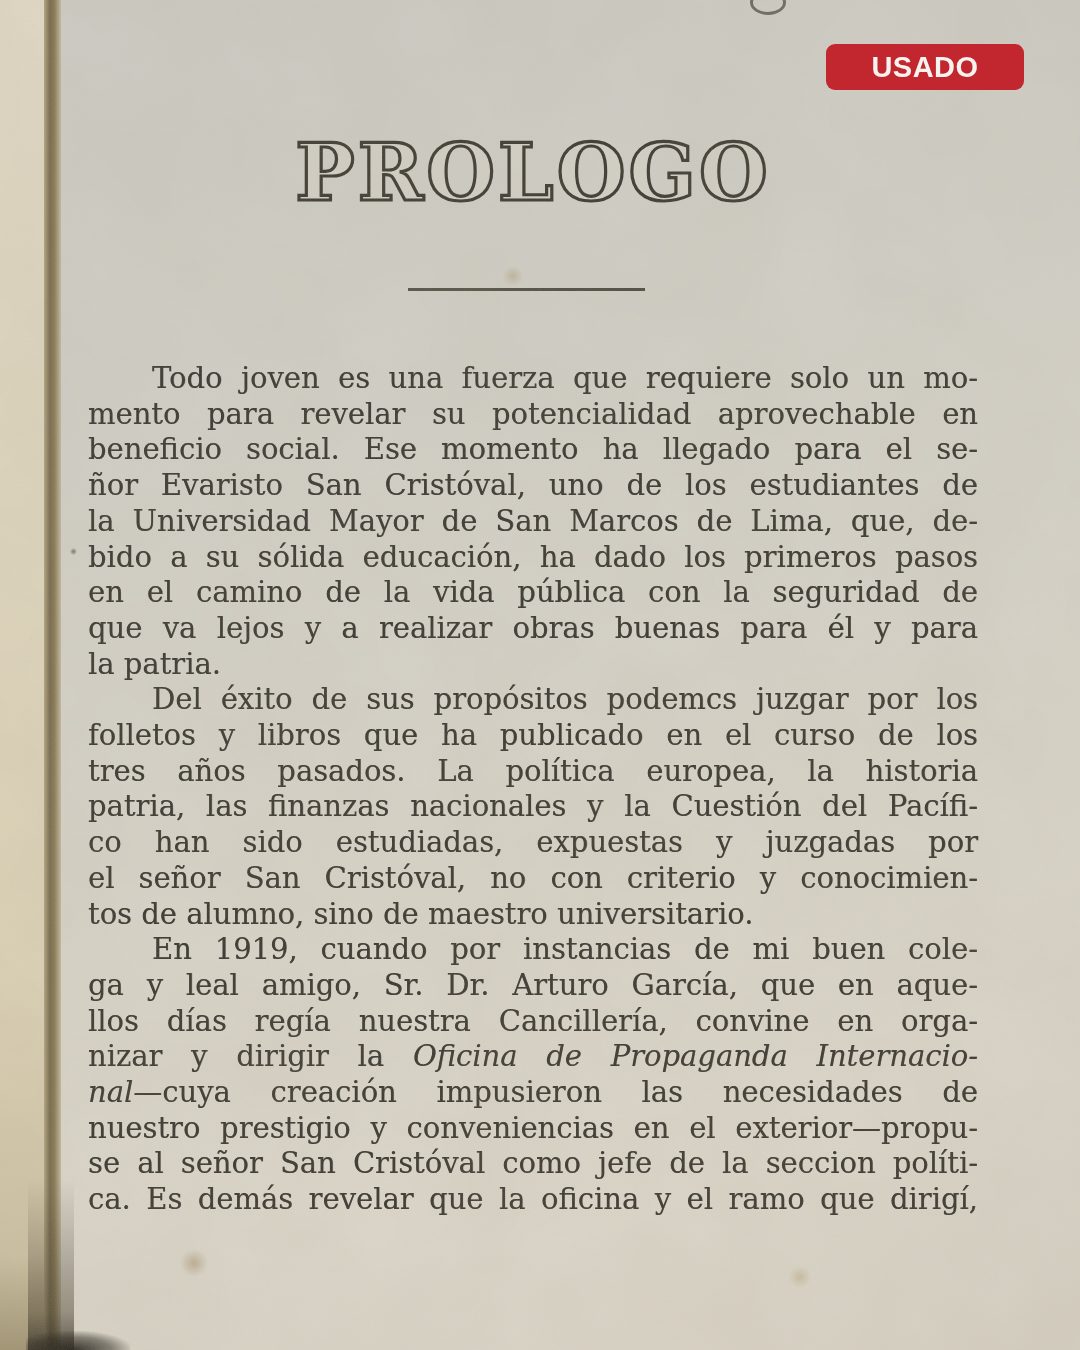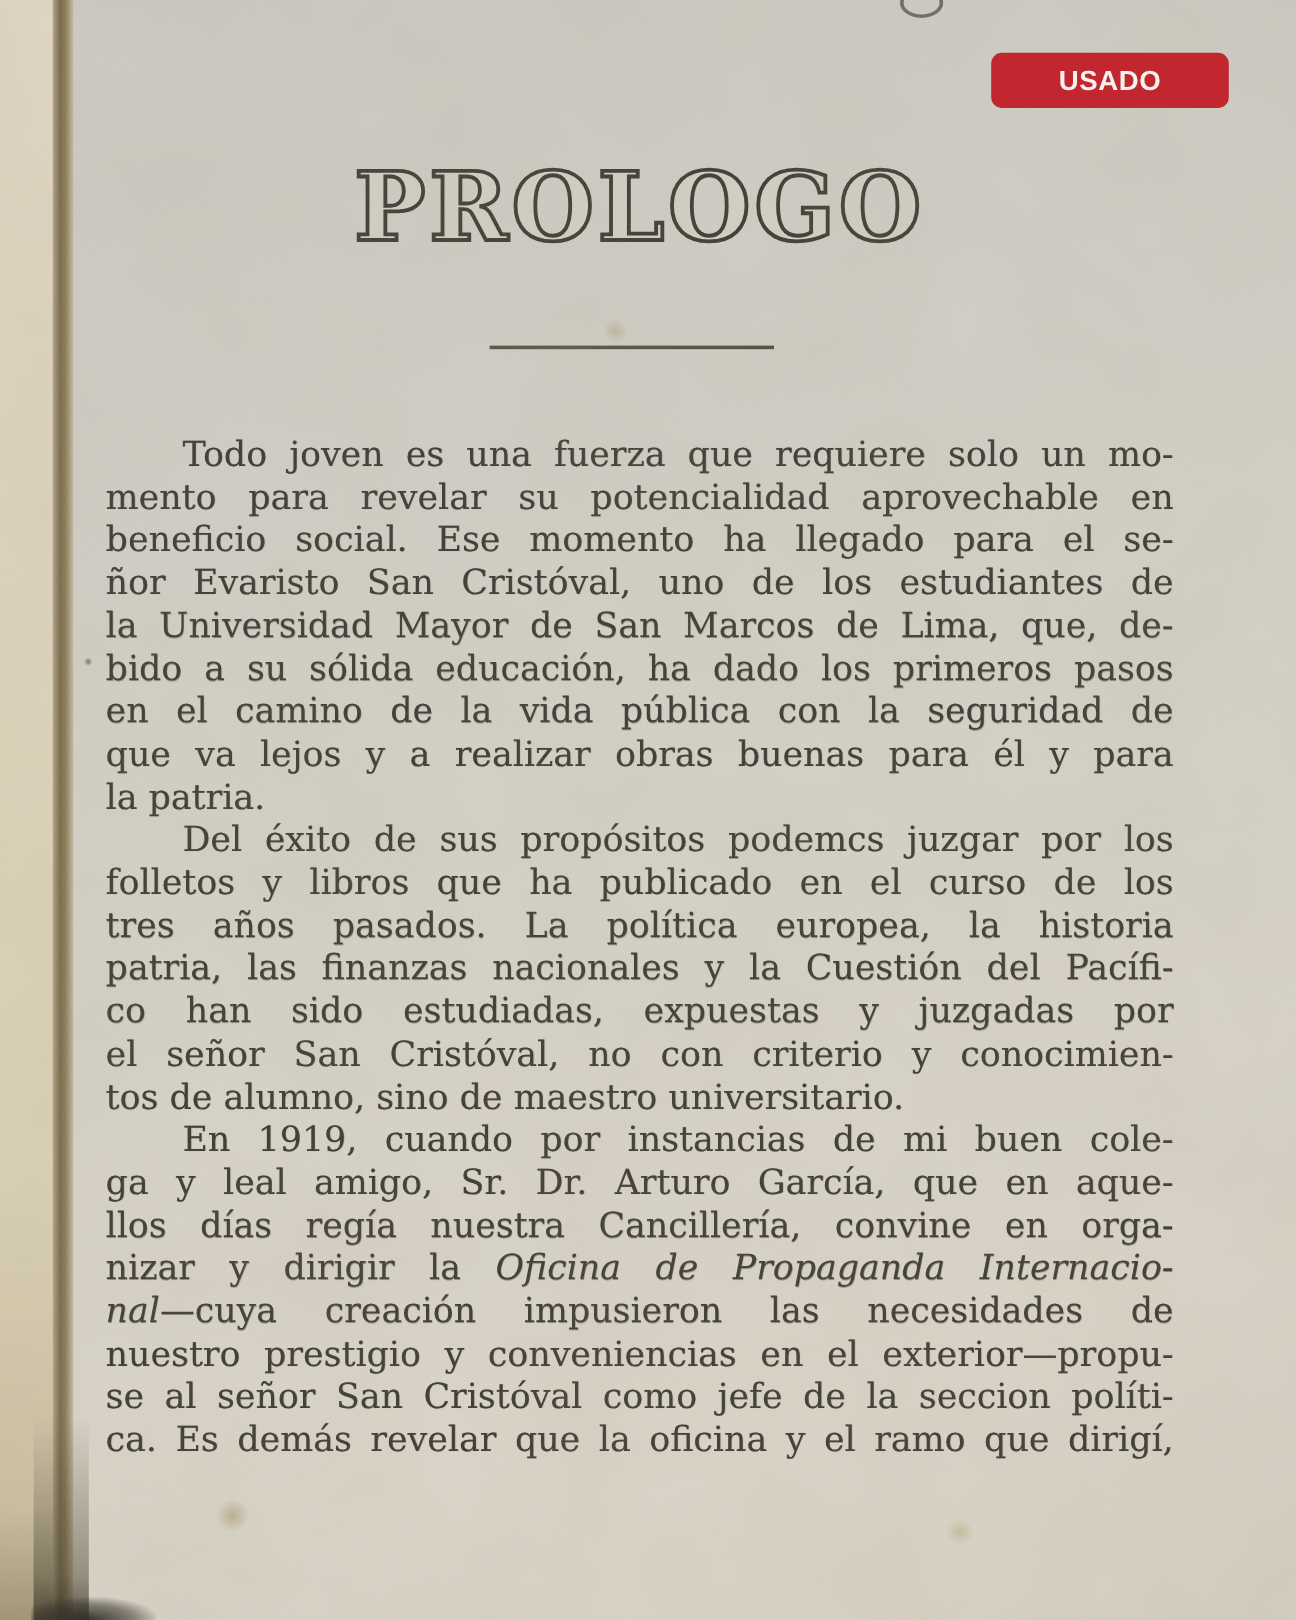--- a/index.html
+++ b/index.html
@@ -54,21 +54,21 @@
   .line { text-align: justify; text-align-last: justify; }
   .line.indent { text-indent: 64px; }
   .line.end { text-align-last: left; }
   .it { font-style: italic; }
 
   .used-badge {
     position: absolute; left: 826px; top: 44px; width: 198px; height: 46px;
     border-radius: 9px;
     display: flex; align-items: center; justify-content: center;
     font-family: "Liberation Sans", "DejaVu Sans", sans-serif;
-    font-weight: bold; font-size: 23px; letter-spacing: 0.5px;
+    font-weight: bold; font-size: 29px; letter-spacing: 0.5px;
     color: #f5f2ef;
     z-index: 30;
   }
 
   .top-mark {
     position: absolute; left: 750px; top: -10px; width: 30px; height: 19px;
     border: 3px solid rgba(52,48,40,0.7); border-radius: 50%;
   }
 
   .stain { position: absolute; border-radius: 50%; }

